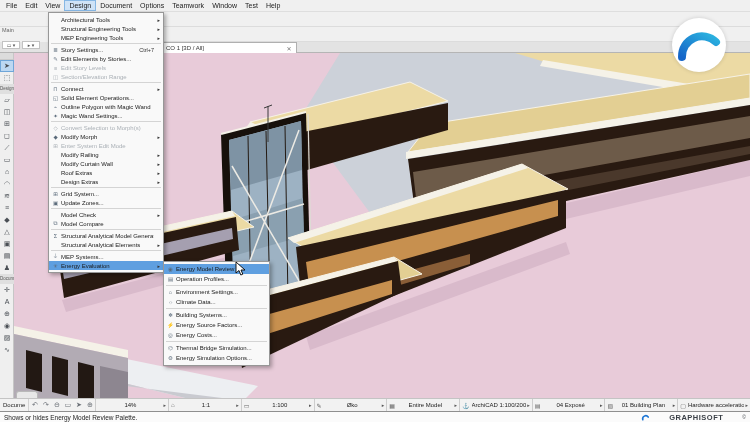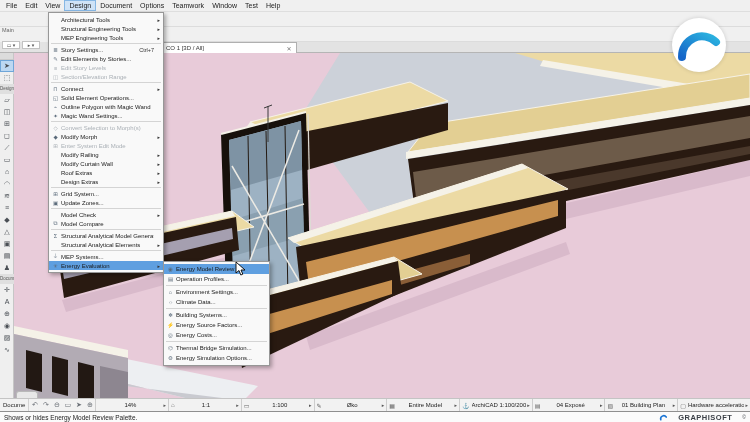--- a/index.html
+++ b/index.html
@@ -56,21 +56,21 @@
   #handle{left:16px;top:391px;width:22px;height:7px;background:#e8e8e8;border:1px solid #b9b9b9;border-bottom:none;border-radius:3px 3px 0 0;z-index:12;}
   #quickbar{left:0;top:398px;width:750px;height:13px;background:#f2f2f2;border-top:1px solid #c4c4c4;display:flex;align-items:stretch;z-index:12;}
   #qb-docbtn{font-size:6px;color:#222;padding:0 3px;line-height:12px;border-right:1px solid #d2d2d2;}
   .qb-ico{width:11px;font-size:7px;color:#6a6f76;line-height:12px;text-align:center;}
   .qb-seg{display:flex;align-items:center;border-left:1px solid #cdcdcd;padding:0 2px;flex:1;min-width:0;}
   .qb-seg .sico{font-size:6px;color:#666;margin-right:2px;}
   .qb-seg .slab{font-size:6px;color:#222;flex:1;text-align:center;white-space:nowrap;overflow:hidden;}
   .qb-seg .sarrow{font-size:5px;color:#555;margin-left:1px;}
   #statusbar{left:0;top:411px;width:750px;height:11px;background:#fbfbfb;border-top:1px solid #8f8f8f;display:flex;align-items:center;padding:0 4px;z-index:12;}
   #status-msg{font-size:6.5px;color:#222;flex:1;}
-  #brand{display:flex;align-items:center;gap:10px;}
+  #brand{display:flex;align-items:center;gap:19px;}
   #brand-text{font-size:7.5px;font-weight:bold;color:#3a3f46;letter-spacing:.5px;}
   #brand-reg{font-size:5px;color:#3a3f46;}
 
   
   #watermark{left:672px;top:18px;width:54px;height:54px;border-radius:50%;background:#fff;z-index:40;box-shadow:0 0 4px rgba(0,0,0,.15);}
   #cursor{left:234px;top:261px;z-index:60;}
 </style>
 </head>
 <body>
 

